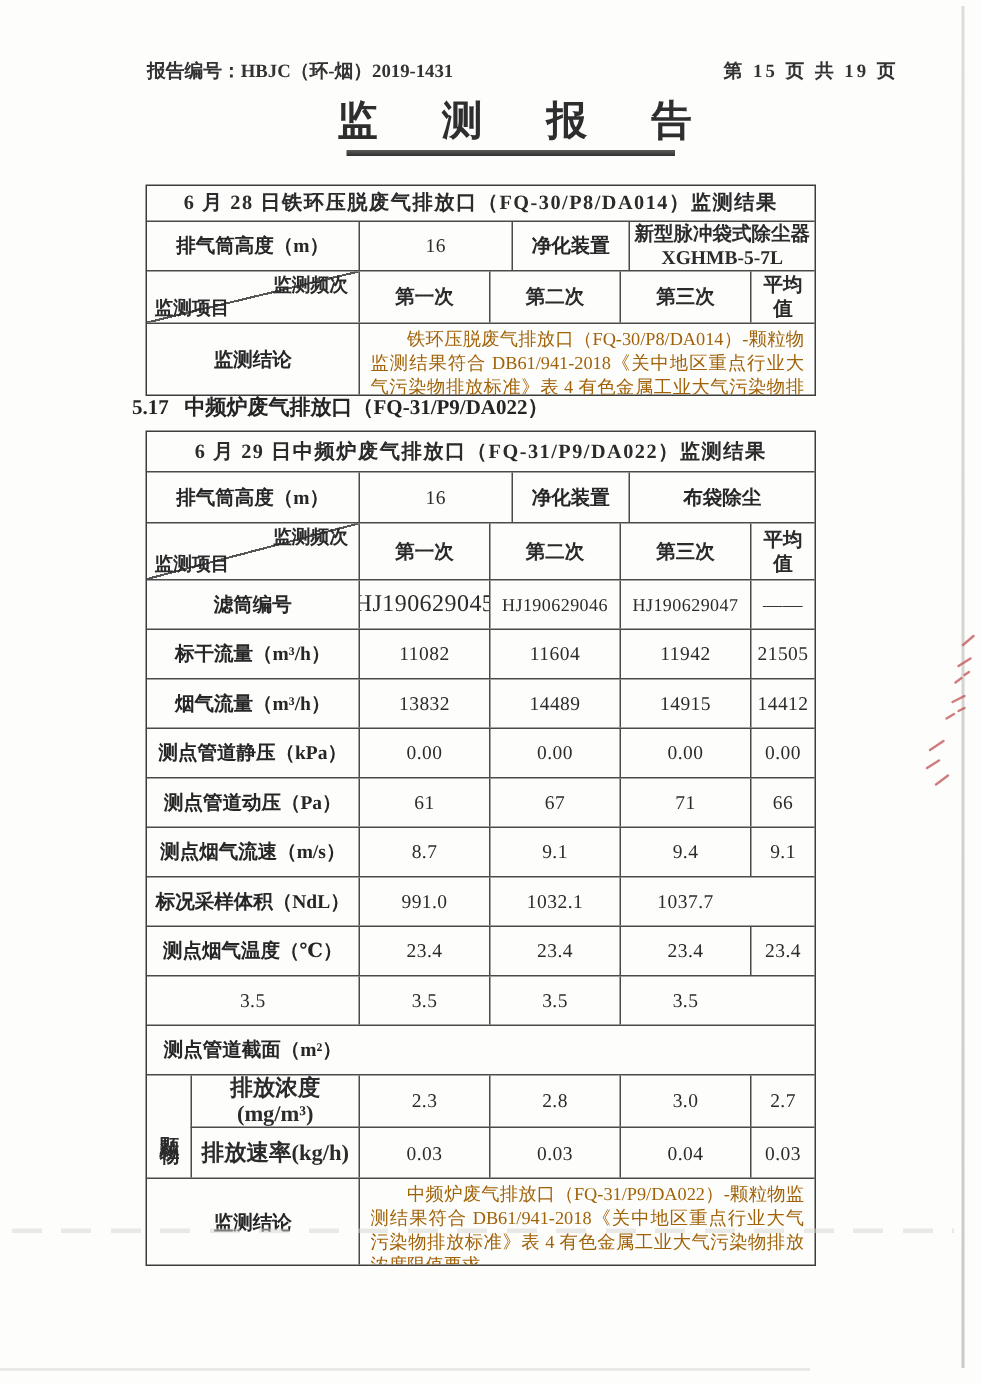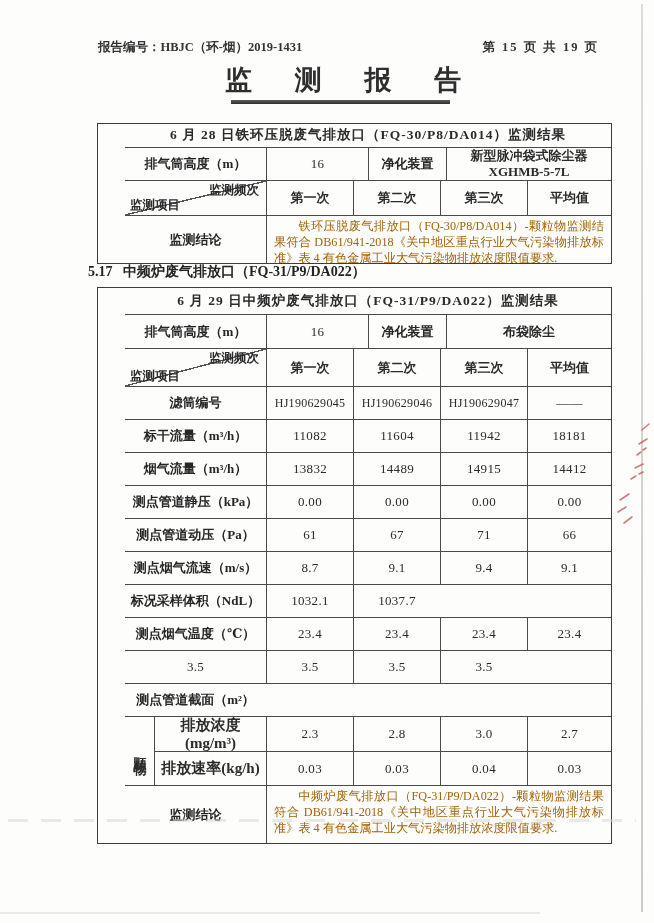--- a/index.html
+++ b/index.html
@@ -16,21 +16,21 @@
     position:absolute;top:62px;left:352px;transform:translateX(-50%);
     font-size:27px;font-weight:bold;color:#2e2e2e;letter-spacing:18px;white-space:nowrap;
   }
   .title-underline{
     position:absolute;top:100px;left:231px;width:219px;height:4px;
     background:linear-gradient(#5d5d5d,#2f2f2f);
   }
   .section-heading{
     position:absolute;top:263px;left:88px;font-size:14px;font-weight:bold;color:#242424;white-space:pre;
   }
-  .tbl{position:absolute;left:97px;width:515px;border:1.5px solid #3d3d3d;box-sizing:border-box;background:transparent;padding-left:27px;}
+  .tbl{position:absolute;left:97px;width:447px;border:1.5px solid #3d3d3d;box-sizing:border-box;background:transparent;}
   .t1{top:123px;}
   .t2{top:287px;}
   .row{display:grid;border-top:1px solid #4a4a4a;box-sizing:border-box;}
   .row:first-child{border-top:none;}
   .cell{
     border-left:1px solid #4a4a4a;display:flex;align-items:center;justify-content:center;
     text-align:center;font-size:13px;box-sizing:border-box;overflow:hidden;padding:1px 2px;line-height:1.2;
   }
   .cell:first-child{border-left:none;}
   .lbl{font-weight:bold;color:#262626;}
@@ -129,31 +129,31 @@
       <span class="dbot">监测项目</span>
     </div>
     <div class="cell freqhead">第一次</div>
     <div class="cell freqhead">第二次</div>
     <div class="cell freqhead">第三次</div>
     <div class="cell freqhead">平均值</div>
   </div>
 
   <div class="row datarow h33">
     <div class="cell lbl">滤筒编号</div>
-    <div class="cell num" style="font-size:12px">HJ190629045</div>
+    <div class="cell num" style="font-size:16px">HJ190629045</div>
     <div class="cell num" style="font-size:12px">HJ190629046</div>
     <div class="cell num" style="font-size:12px">HJ190629047</div>
     <div class="cell num">——</div>
   </div>
   <div class="row datarow h33">
     <div class="cell lbl">标干流量（m³/h）</div>
     <div class="cell num">11082</div>
     <div class="cell num">11604</div>
     <div class="cell num">11942</div>
-    <div class="cell num">18181</div>
+    <div class="cell num">21505</div>
   </div>
   <div class="row datarow h33">
     <div class="cell lbl">烟气流量（m³/h）</div>
     <div class="cell num">13832</div>
     <div class="cell num">14489</div>
     <div class="cell num">14915</div>
     <div class="cell num">14412</div>
   </div>
   <div class="row datarow h33">
     <div class="cell lbl">测点管道静压（kPa）</div>
@@ -171,20 +171,21 @@
   </div>
   <div class="row datarow h33">
     <div class="cell lbl">测点烟气流速（m/s）</div>
     <div class="cell num">8.7</div>
     <div class="cell num">9.1</div>
     <div class="cell num">9.4</div>
     <div class="cell num">9.1</div>
   </div>
   <div class="row datarow h33">
     <div class="cell lbl">标况采样体积（NdL）</div>
+    <div class="cell num">991.0</div>
     <div class="cell num">1032.1</div>
     <div class="cell num">1037.7</div>
   </div>
   <div class="row datarow h33">
     <div class="cell lbl">测点烟气温度（℃）</div>
     <div class="cell num">23.4</div>
     <div class="cell num">23.4</div>
     <div class="cell num">23.4</div>
     <div class="cell num">23.4</div>
   </div>

